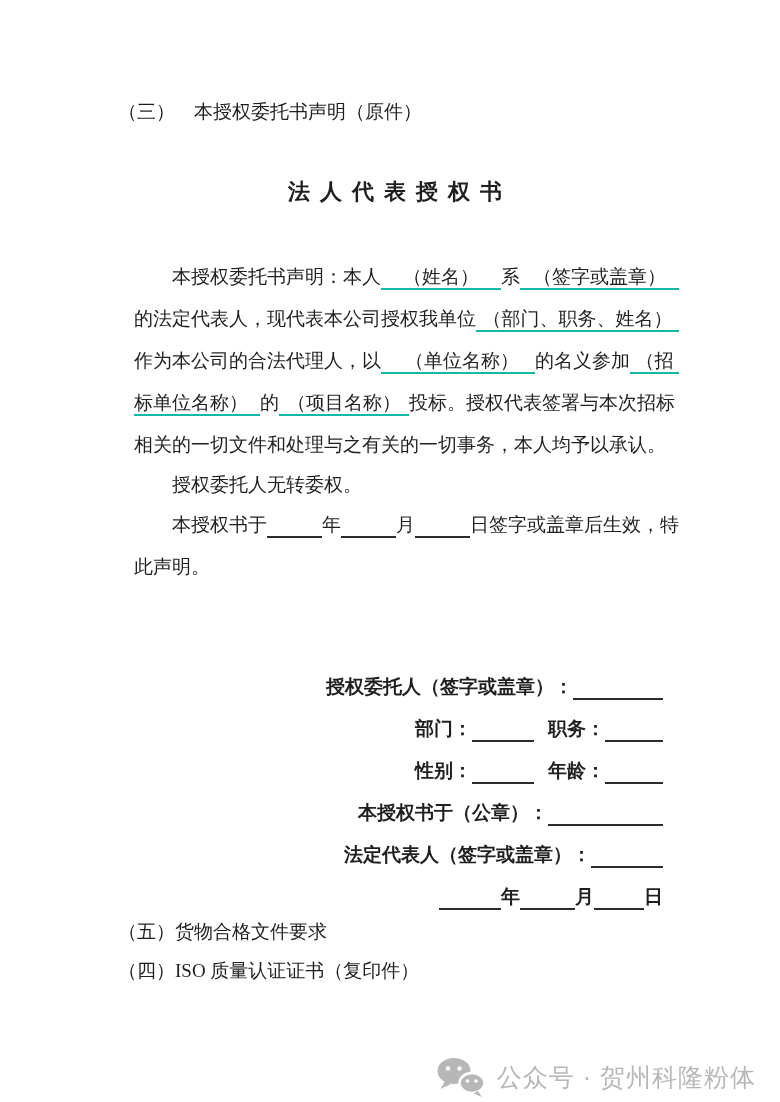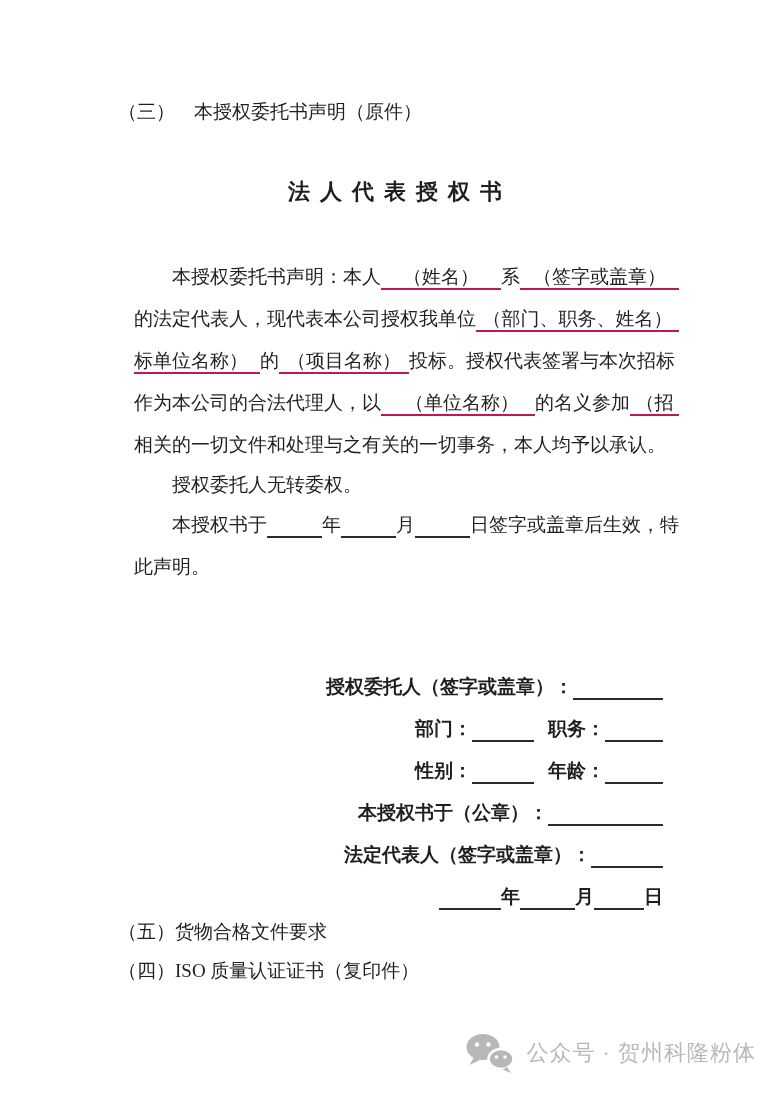--- a/index.html
+++ b/index.html
@@ -18,40 +18,40 @@
     position:absolute; left:0; right:0; top:177px; text-align:center;
     font-size:22px; font-weight:bold; letter-spacing:10px; padding-left:20px;
     white-space:nowrap;
   }
 
   
   .body-block { position:absolute; left:118px; top:266px; width:545px;margin-left:16px; }
   .bline { display:flex; align-items:baseline; line-height:22px; margin-bottom:18px; }
   .bline > span { white-space:nowrap; flex-shrink:0; }
   .ind { width:38px; }
-  .u { border-bottom:2px solid #be185d; }
+  .u { border-bottom:2px solid #14b8a6; }
   .u.fill { flex:1 1 0; text-align:center; }
   .b { display:inline-block; border-bottom:2px solid #2b2b2b; flex-shrink:0; }
   .b::after { content:"\200B"; }
   .gap { width:14px; }
 
   
   .sig-block { position:absolute; right:117px; top:676px; font-weight:bold; }
   .sline { display:flex; justify-content:flex-end; align-items:baseline; line-height:22px; margin-bottom:18px; white-space:nowrap; }
   .sline > span { white-space:nowrap; flex-shrink:0; }
 
   
   .footer-items { position:absolute; left:118px; top:921px; }
   .fline { line-height:22px; margin-bottom:17px; white-space:nowrap; }
 
   
   .watermark {
-    position:absolute; right:24px; bottom:28px;
+    position:absolute; right:24px; bottom:4px;
     display:flex; align-items:center; gap:10px;
-    color:#b7b7b7; font-size:22px; letter-spacing:1px;
+    color:#b7b7b7; font-size:25px; letter-spacing:1px;
     font-family:"Liberation Sans","DejaVu Sans",sans-serif;
     white-space:nowrap;
   }
   .wicon { display:block; }
 </style>
 </head>
 <body>
 
 <div class="page">
 
@@ -65,30 +65,30 @@
       <span class="t">本授权委托书声明：本人</span>
       <span class="u" style="padding:0 22px">（姓名）</span>
       <span class="t">系</span>
       <span class="u fill">（签字或盖章）</span>
     </div>
     <div class="bline">
       <span class="t">的法定代表人，现代表本公司授权我单位</span>
       <span class="u fill">（部门、职务、姓名）</span>
     </div>
     <div class="bline">
+      <span class="t">作为本公司的合法代理人，以</span>
+      <span class="u" style="padding:0 16px 0 24px">（单位名称）</span>
+      <span class="t">的名义参加</span>
+      <span class="u fill">（招</span>
+    </div>
+    <div class="bline">
       <span class="u" style="padding-right:12px">标单位名称）</span>
       <span class="t">的</span>
       <span class="u" style="padding:0 8px">（项目名称）</span>
       <span class="t">投标。授权代表签署与本次招标</span>
-    </div>
-    <div class="bline">
-      <span class="t">作为本公司的合法代理人，以</span>
-      <span class="u" style="padding:0 16px 0 24px">（单位名称）</span>
-      <span class="t">的名义参加</span>
-      <span class="u fill">（招</span>
     </div>
     <div class="bline">
       <span class="t">相关的一切文件和处理与之有关的一切事务，本人均予以承认。</span>
     </div>
     <div class="bline">
       <span class="ind"></span>
       <span class="t">授权委托人无转委权。</span>
     </div>
     <div class="bline">
       <span class="ind"></span>

